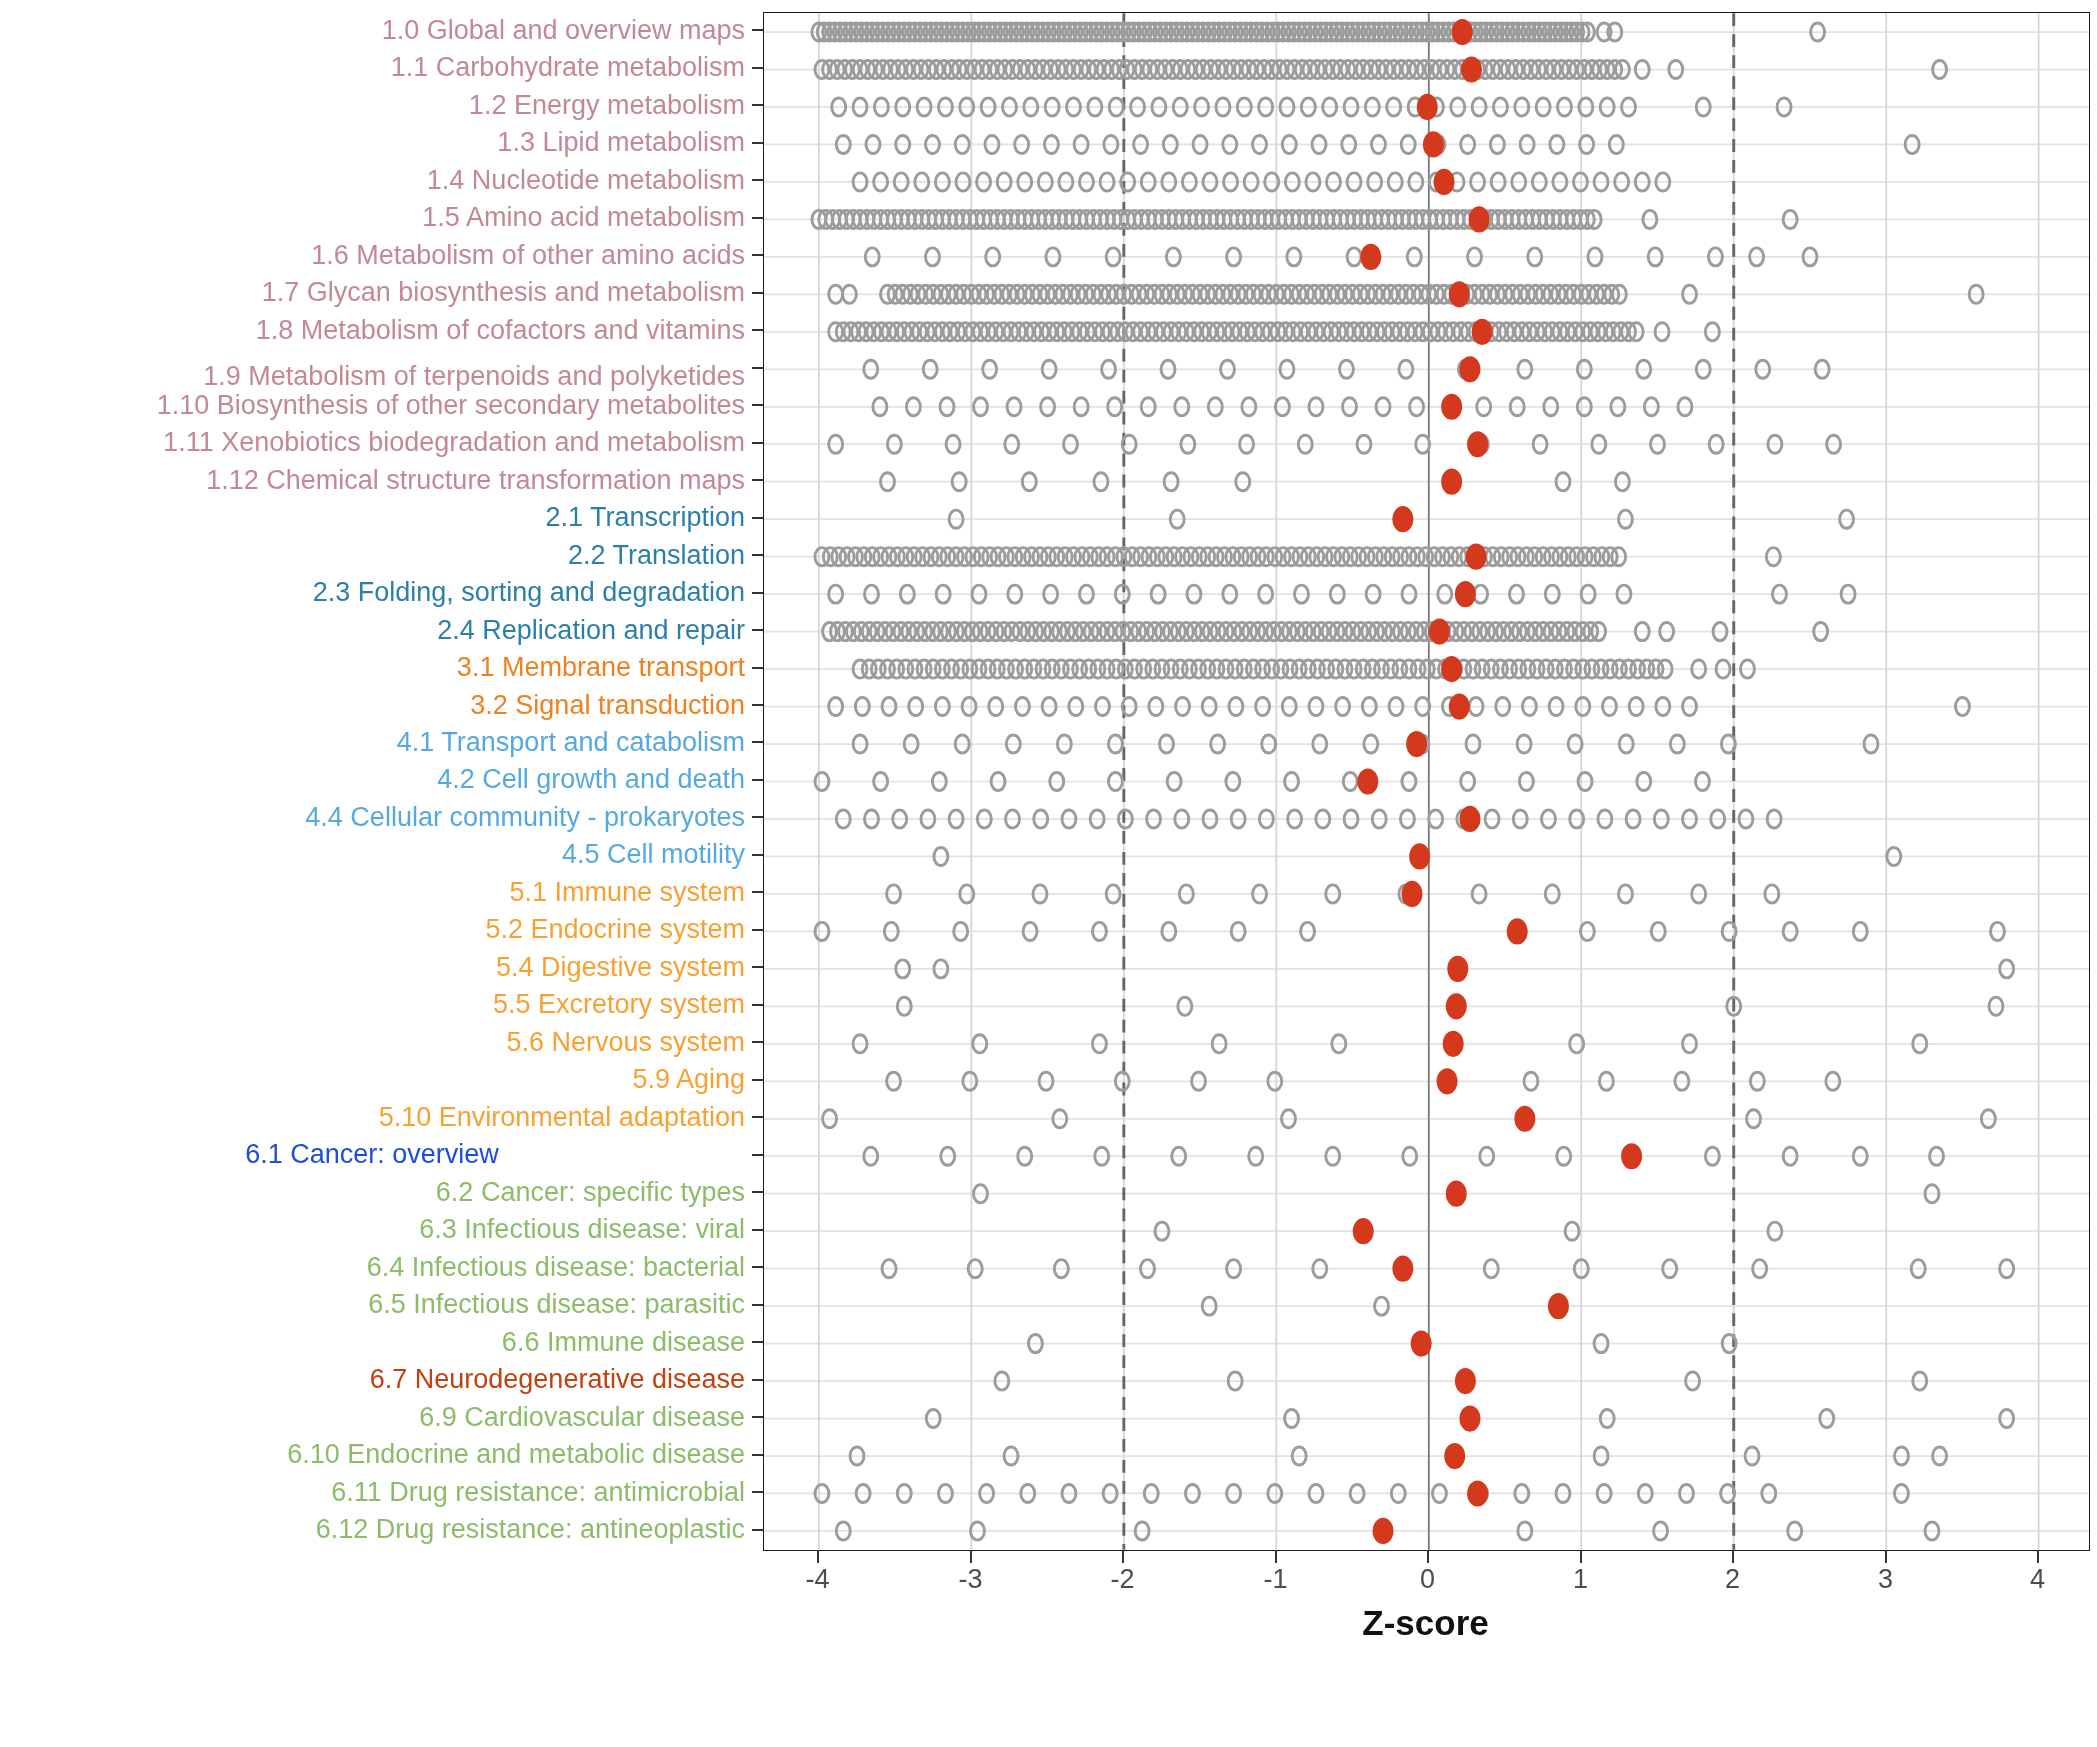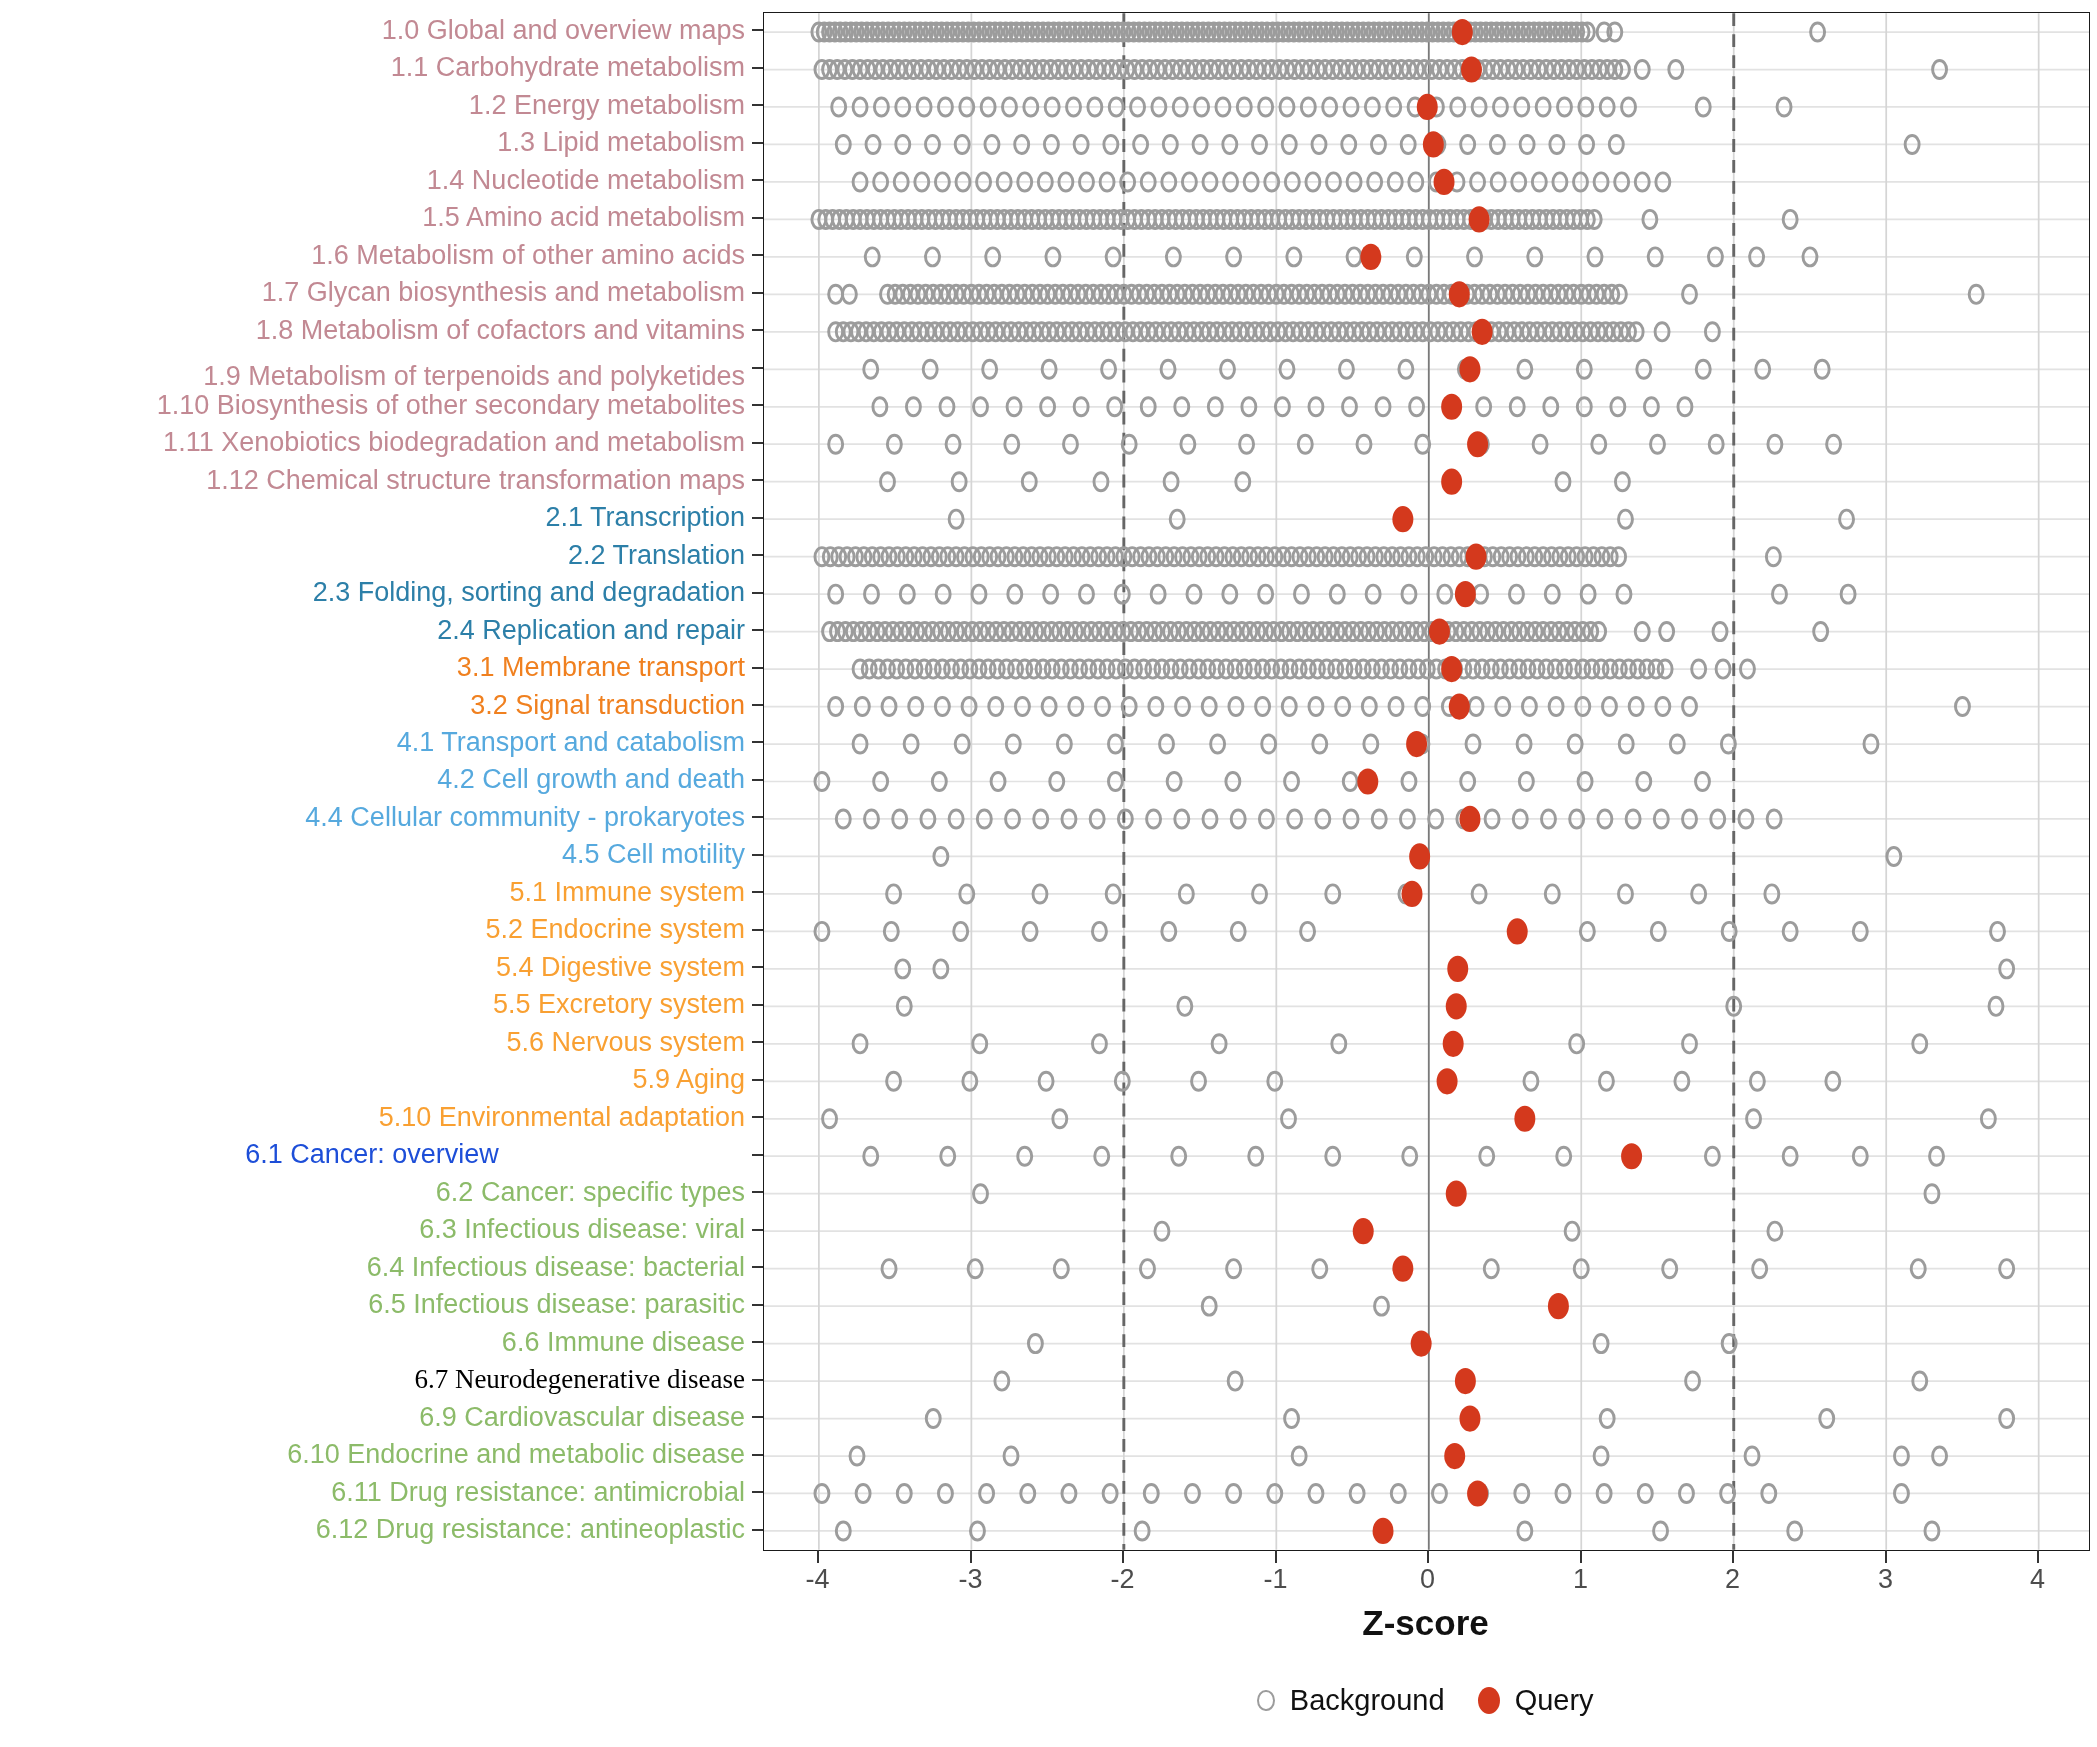--- a/index.html
+++ b/index.html
@@ -58,21 +58,21 @@
       <div class="ylabel" style="top: 986px; color: rgb(249, 160, 50);">5.5 Excretory system</div>
       <div class="ylabel" style="top: 1024px; color: rgb(249, 160, 50);">5.6 Nervous system</div>
       <div class="ylabel" style="top: 1061px; color: rgb(249, 160, 50);">5.9 Aging</div>
       <div class="ylabel" style="top: 1099px; color: rgb(249, 160, 50);">5.10 Environmental adaptation</div>
       <div class="ylabel" style="top: 1136px; color: #1d4ed8; text-align: center;">6.1 Cancer: overview</div>
       <div class="ylabel" style="top: 1174px; color: rgb(140, 187, 105); margin-left: 16px;">6.2 Cancer: specific types</div>
       <div class="ylabel" style="top: 1211px; color: rgb(140, 187, 105);">6.3 Infectious disease: viral</div>
       <div class="ylabel" style="top: 1249px; color: rgb(140, 187, 105);">6.4 Infectious disease: bacterial</div>
       <div class="ylabel" style="top: 1286px; color: rgb(140, 187, 105);">6.5 Infectious disease: parasitic</div>
       <div class="ylabel" style="top: 1324px; color: rgb(140, 187, 105);">6.6 Immune disease</div>
-      <div class="ylabel" style="top: 1361px; color: #000000; font-family: Liberation Serif, serif;">6.7 Neurodegenerative disease</div>
+      <div class="ylabel" style="top: 1361px; color: #c2410c;">6.7 Neurodegenerative disease</div>
       <div class="ylabel" style="top: 1399px; color: rgb(140, 187, 105);">6.9 Cardiovascular disease</div>
       <div class="ylabel" style="top: 1436px; color: rgb(140, 187, 105);">6.10 Endocrine and metabolic disease</div>
       <div class="ylabel" style="top: 1474px; color: rgb(140, 187, 105);">6.11 Drug resistance: antimicrobial</div>
       <div class="ylabel" style="top: 1511px; color: rgb(140, 187, 105);">6.12 Drug resistance: antineoplastic</div>
     </div>
   <div id="yticks">
       <div class="ytick" style="left: 752px; top: 29px;"></div>
       <div class="ytick" style="left: 752px; top: 67px;"></div>
       <div class="ytick" style="left: 752px; top: 104px;"></div>
       <div class="ytick" style="left: 752px; top: 142px;"></div>
@@ -1572,24 +1572,14 @@
       <div class="xtick-mark" style="left: 1732px;"></div>
       <div class="xtick-label" style="left: 1733px;">2</div>
       <div class="xtick-mark" style="left: 1885px;"></div>
       <div class="xtick-label" style="left: 1886px;">3</div>
       <div class="xtick-mark" style="left: 2037px;"></div>
       <div class="xtick-label" style="left: 2038px;">4</div>
     </div>
 
   <div id="xtitle">Z-score</div>
 
-  <div id="legend">
-    <div class="legend-item">
-      <span class="legend-swatch-bg"></span>
-      <span class="legend-label">Background</span>
-    </div>
-    <div class="legend-item">
-      <span class="legend-swatch-q" style="background: rgb(212, 57, 29);"></span>
-      <span class="legend-label">Query</span>
-    </div>
-  </div>
 </div>
 
 
 </body></html>

